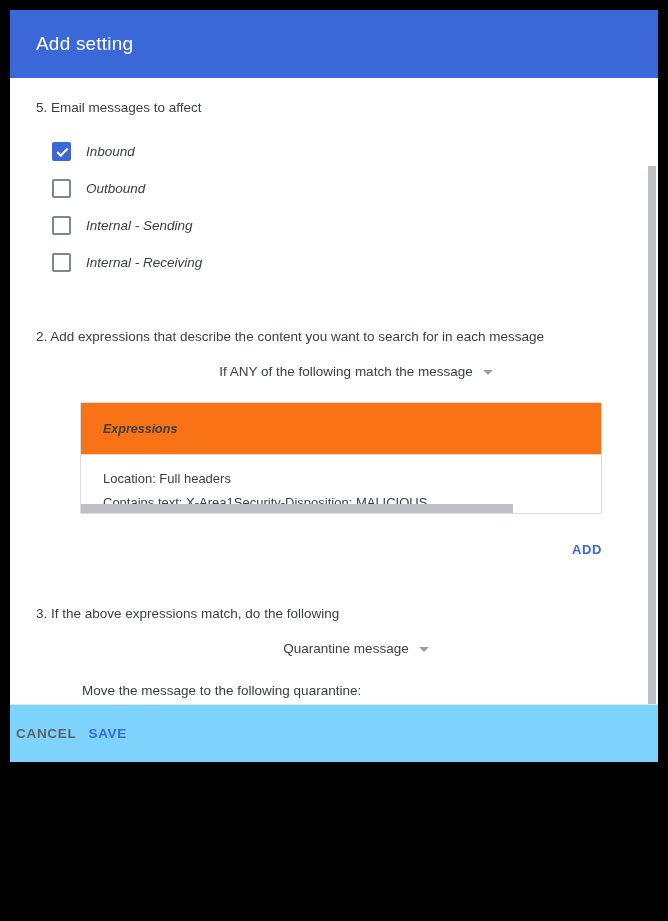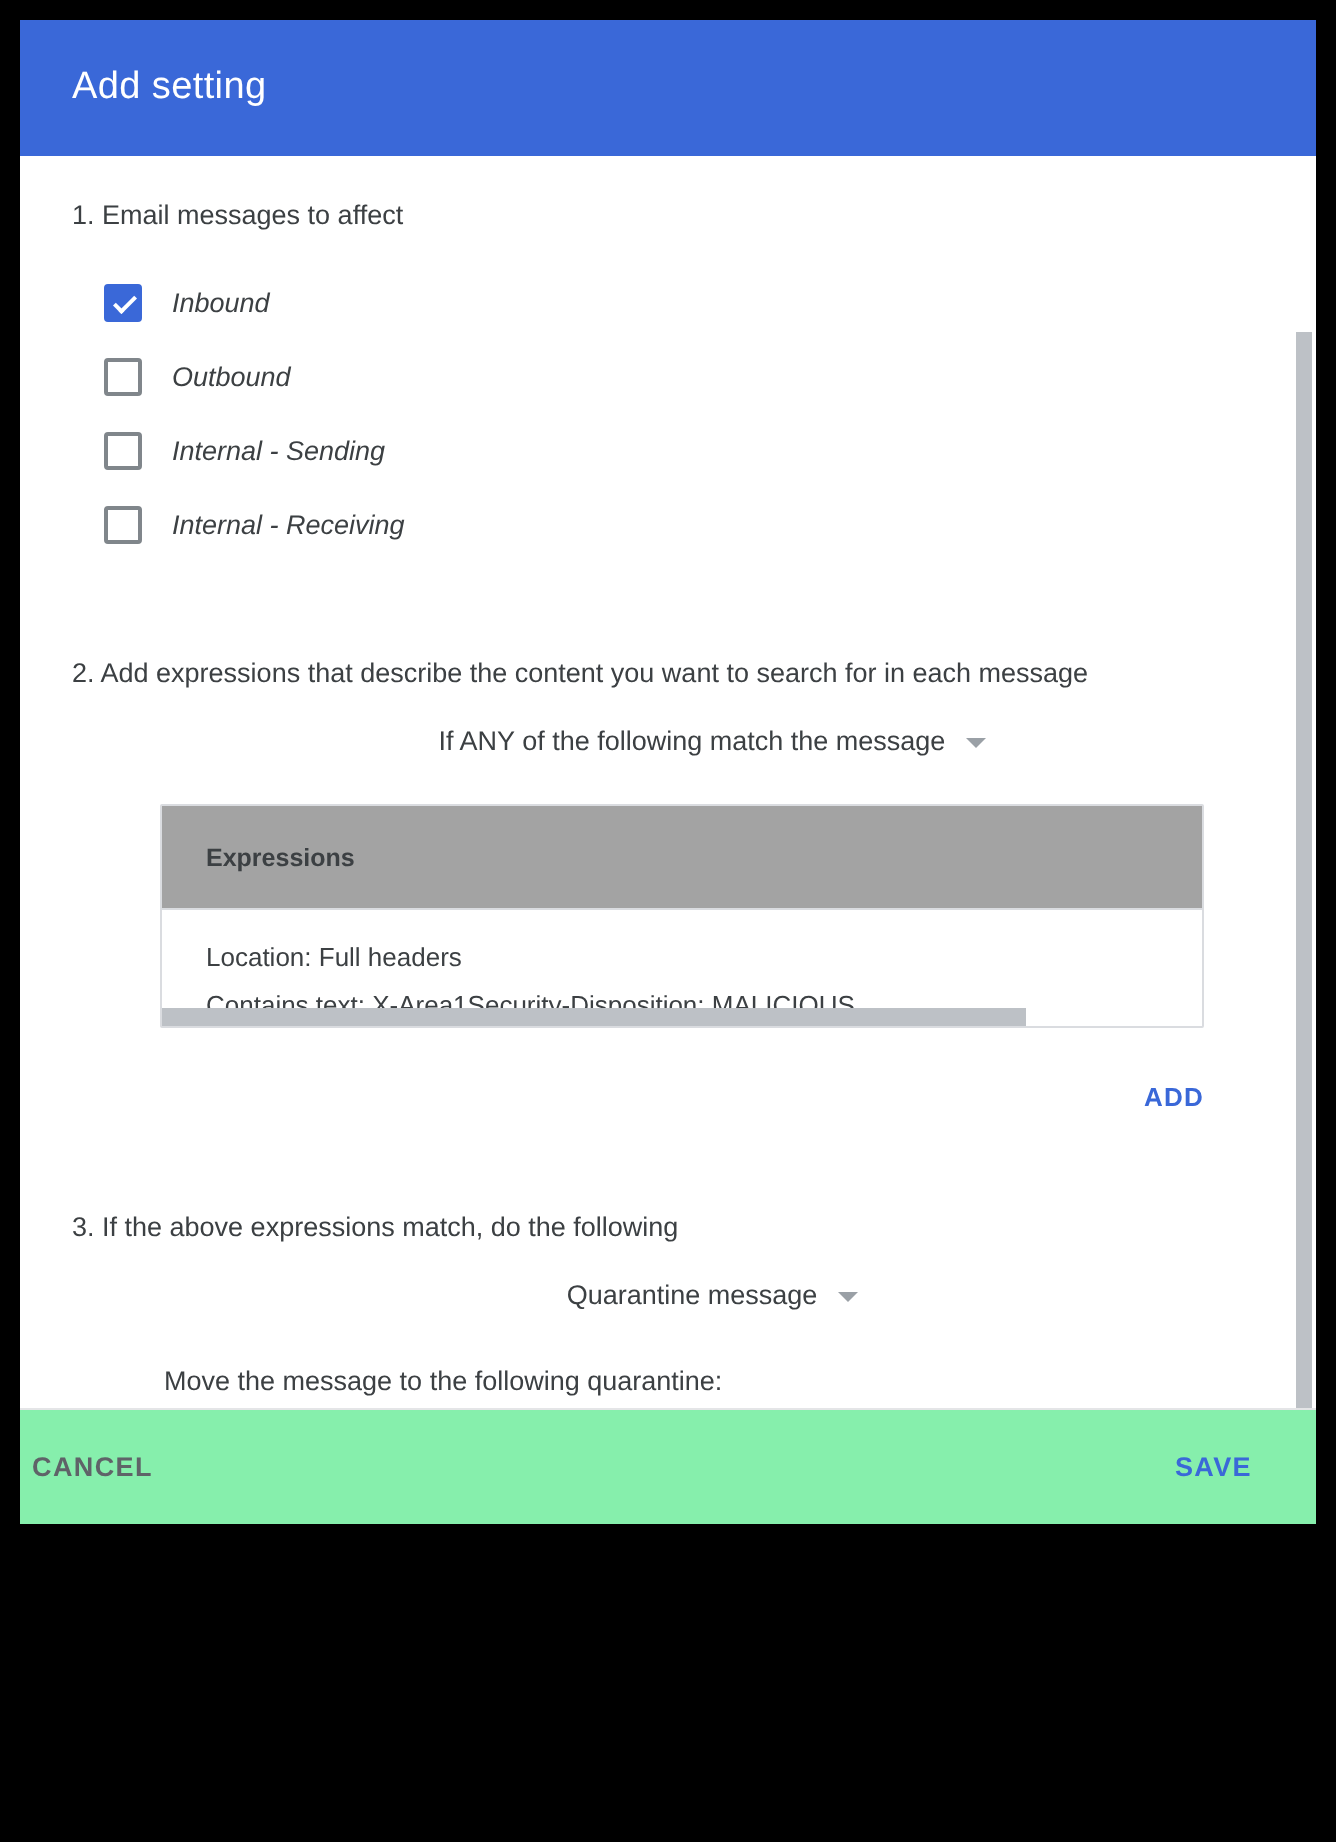--- a/index.html
+++ b/index.html
@@ -129,30 +129,31 @@
   .expr-wrap {
     margin-left: 44px;
     margin-right: 30px;
     border: 1px solid #dadce0;
     border-radius: 1px;
     overflow: hidden;
     background: #fff;
   }
 
   .expr-head {
-    background: #a3a3a3;
+    background: #f97316;
     border-bottom: 1px solid #dadce0;
     padding: 16px 22px;
     font-size: 12.5px;
     font-weight: bold;
     color: #3c4043;
     height: 52px;
     box-sizing: border-box;
     display: flex;
     align-items: center;
+    font-style: italic;
   }
 
   .expr-rows {
     padding: 12px 22px 6px 22px;
     position: relative;
     height: 58px;
     box-sizing: border-box;
   }
 
   .expr-row {
@@ -245,25 +246,24 @@
     background: #bdc1c6;
   }
 
   
   .dialog-footer {
     flex: 0 0 58px;
     height: 58px;
     border-top: 1px solid #e4e5e7;
     display: flex;
     align-items: center;
-    justify-content: space-between;
+    justify-content: flex-start;
     padding-right: 26px;
-    gap: 28px;
-    box-sizing: border-box;
-    background: #86efac;
+    box-sizing: border-box;
+    background: #7dd3fc;
   }
 
   .footer-btn {
     font-size: 13.5px;
     font-weight: bold;
     letter-spacing: 0.7px;
     cursor: pointer;
     background: none;
     border: none;
     padding: 8px 6px;
@@ -278,21 +278,21 @@
 
 <div id="dialog">
 
   <div class="dialog-header">
     <div class="dialog-title">Add setting</div>
   </div>
 
   <div class="dialog-body">
     <div class="body-inner">
 
-      <div class="section-label">1. Email messages to affect</div>
+      <div class="section-label">5. Email messages to affect</div>
 
       <div class="cb-row">
         <div class="cb checked"></div>
         <div class="cb-label">Inbound</div>
       </div>
 
       <div class="cb-row">
         <div class="cb"></div>
         <div class="cb-label">Outbound</div>
       </div>

